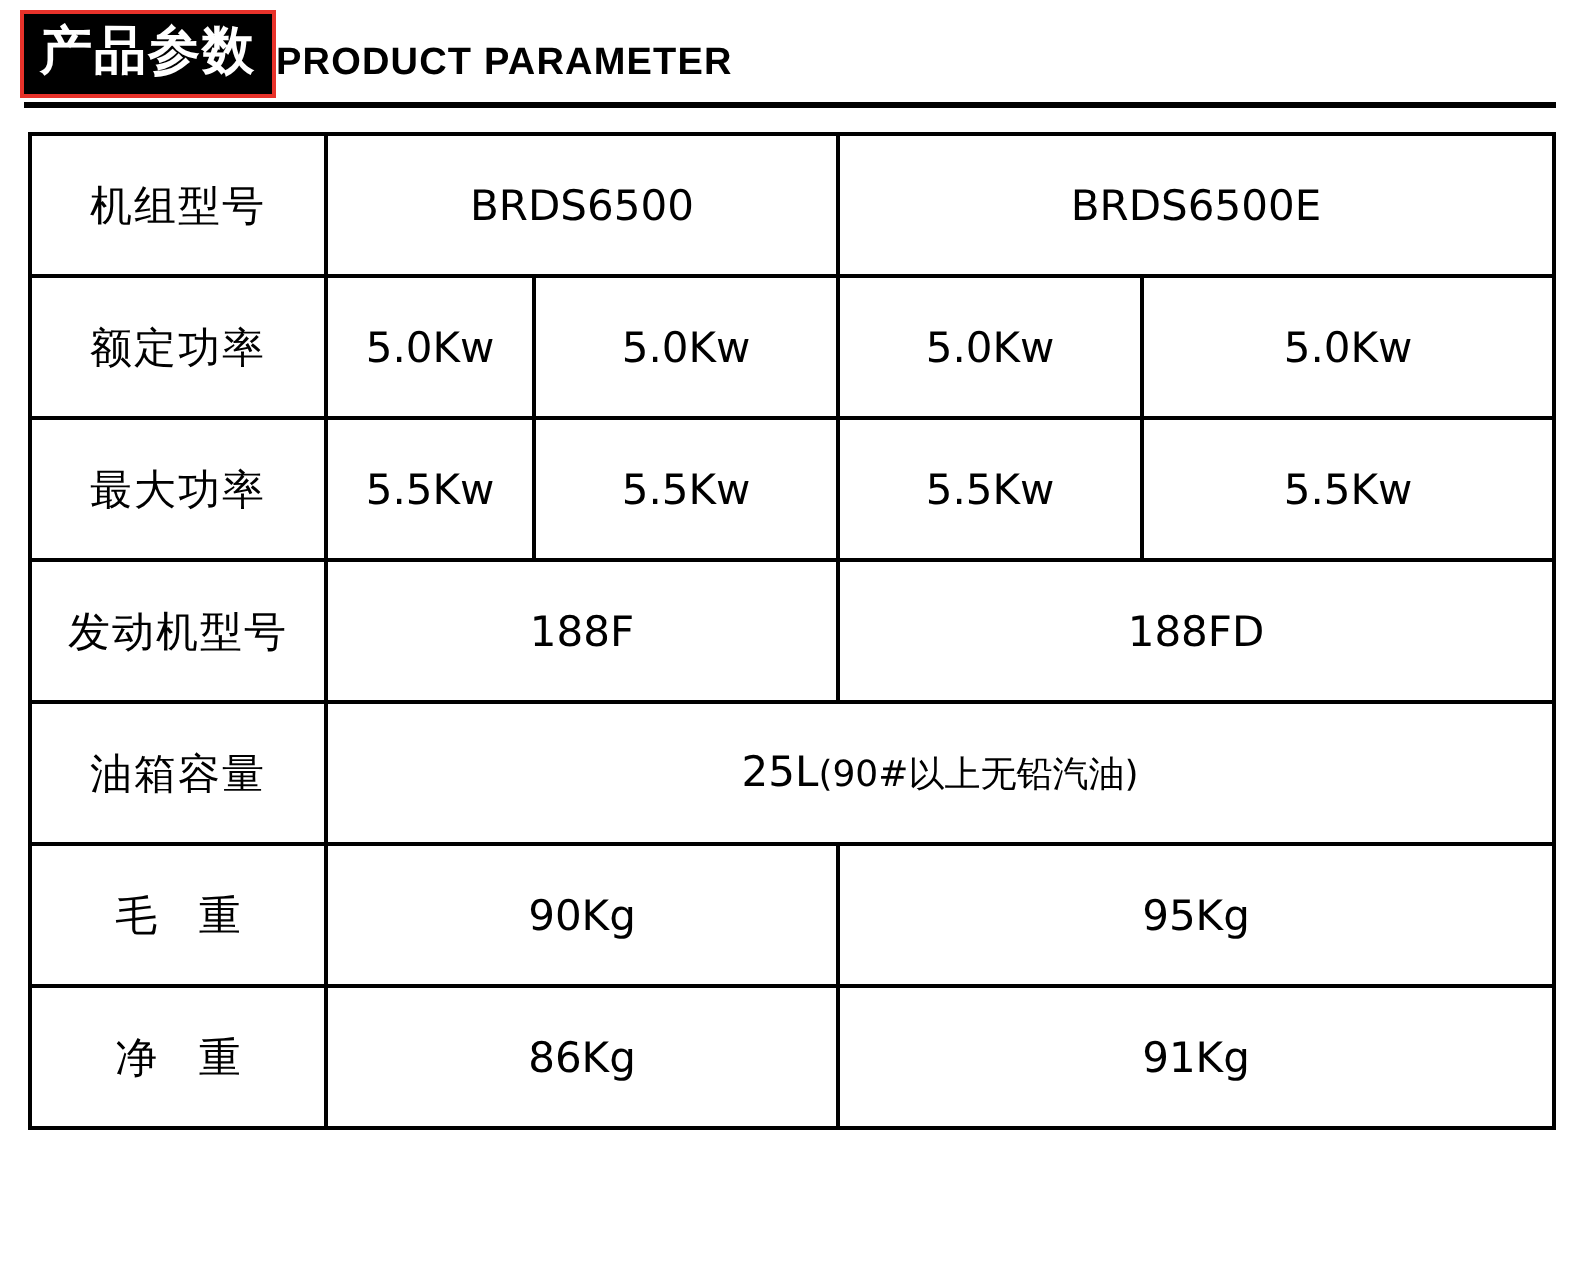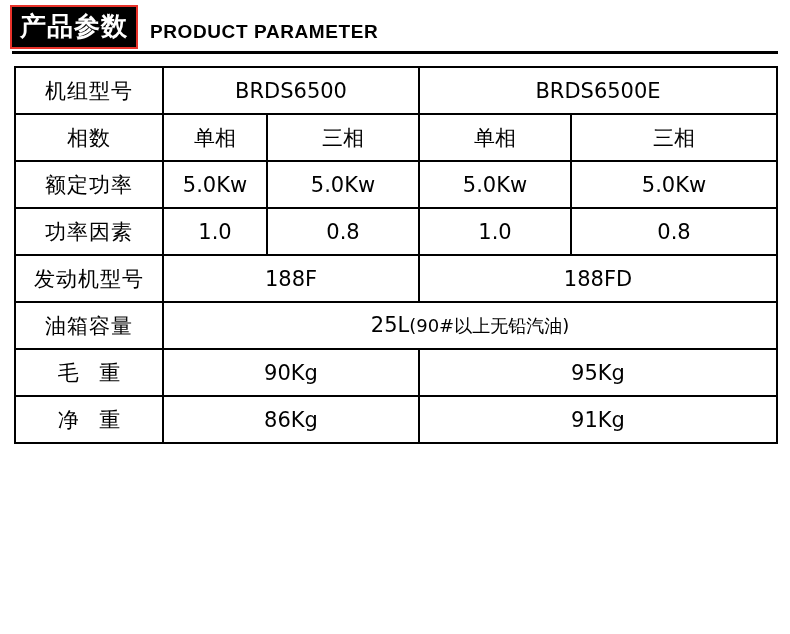--- a/index.html
+++ b/index.html
@@ -41,21 +41,20 @@
     border: 2px solid #e8322a;
     box-sizing: border-box;
     position: relative;
     top: -2px;
   }
   .header-title {
     color: #000000;
     font-weight: bold;
     font-size: 19px;
     letter-spacing: 0.6px;
-    margin-left: 12px;
     margin-top: 6px;
     font-family: "Liberation Sans", sans-serif;
   }
   .header-rule {
     position: absolute;
     left: 12px;
     right: 12px;
     bottom: 4px;
     height: 3px;
     background: #000000;
@@ -72,21 +71,21 @@
     table-layout: fixed;
   }
   table.spec td {
     border: 2px solid #000000;
     text-align: center;
     vertical-align: middle;
     font-family: "DejaVu Sans", "Liberation Sans", sans-serif;
     font-size: 21px;
     color: #000000;
     height: 37px;
-    padding: 4px 2px;
+    padding: 16px 2px;
     white-space: nowrap;
     overflow: hidden;
   }
   table.spec td.label {
     letter-spacing: 1px;
   }
   table.spec td.label.wide-space {
     letter-spacing: 7px;
     text-indent: 7px;
   }
@@ -119,39 +118,32 @@
           <col class="c3">
           <col class="c4">
       </colgroup>
       <tbody>
           <tr>
             <td class="label">机组型号</td>
             <td colspan="2" style="width: 256px;">BRDS6500</td>
             <td colspan="2" style="width: 358px;">BRDS6500E</td>
           </tr>
           <tr>
-            <td class="label">相数</td>
-            <td style="width: 104px;">单相</td>
-            <td style="width: 152px;">三相</td>
-            <td style="width: 152px;">单相</td>
-            <td style="width: 206px;">三相</td>
-          </tr>
-          <tr>
             <td class="label">额定功率</td>
             <td style="width: 104px;">5.0Kw</td>
             <td style="width: 152px;">5.0Kw</td>
             <td style="width: 152px;">5.0Kw</td>
             <td style="width: 206px;">5.0Kw</td>
           </tr>
           <tr>
-            <td class="label">功率因素</td>
-            <td style="width: 104px;">1.0</td>
-            <td style="width: 152px;">0.8</td>
-            <td style="width: 152px;">1.0</td>
-            <td style="width: 206px;">0.8</td>
+            <td class="label">最大功率</td>
+            <td style="width: 104px;">5.5Kw</td>
+            <td style="width: 152px;">5.5Kw</td>
+            <td style="width: 152px;">5.5Kw</td>
+            <td style="width: 206px;">5.5Kw</td>
           </tr>
           <tr>
             <td class="label">发动机型号</td>
             <td colspan="2" style="width: 256px;">188F</td>
             <td colspan="2" style="width: 358px;">188FD</td>
           </tr>
           <tr>
             <td class="label">油箱容量</td>
             <td colspan="4" style="width: 614px;"><span>25L</span><span class="sub">(90#以上无铅汽油)</span></td>
           </tr>

